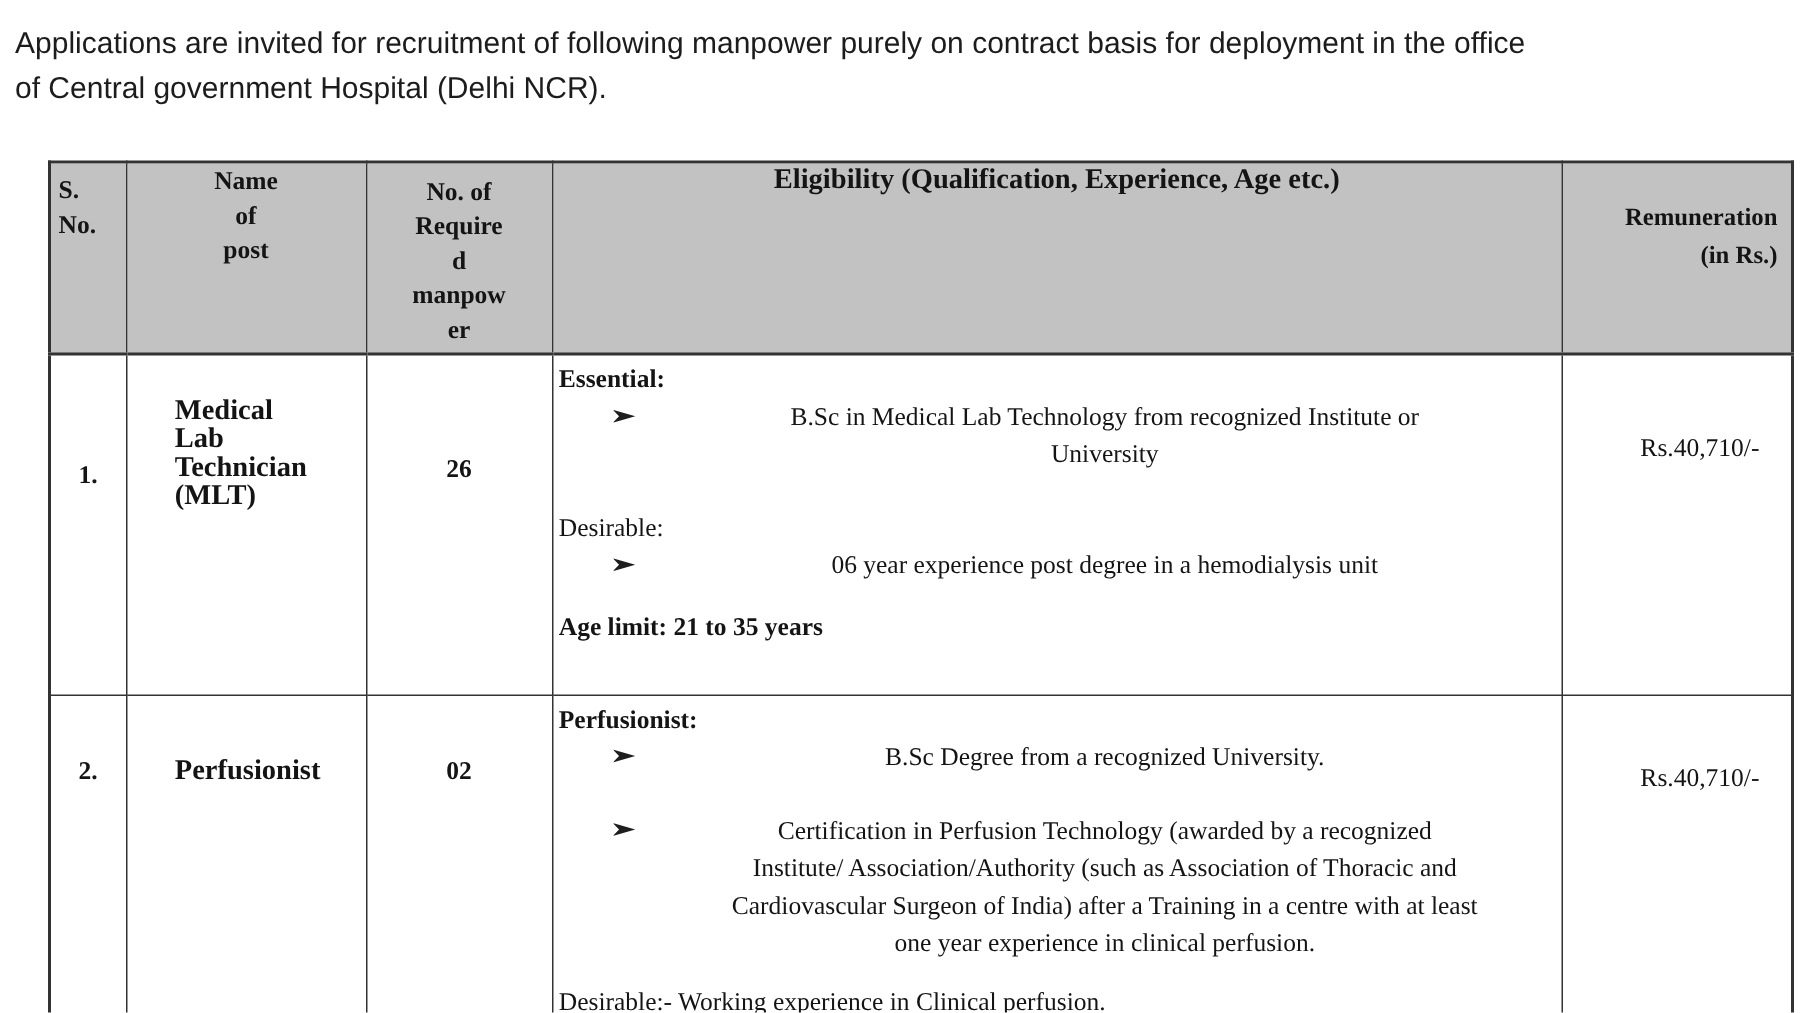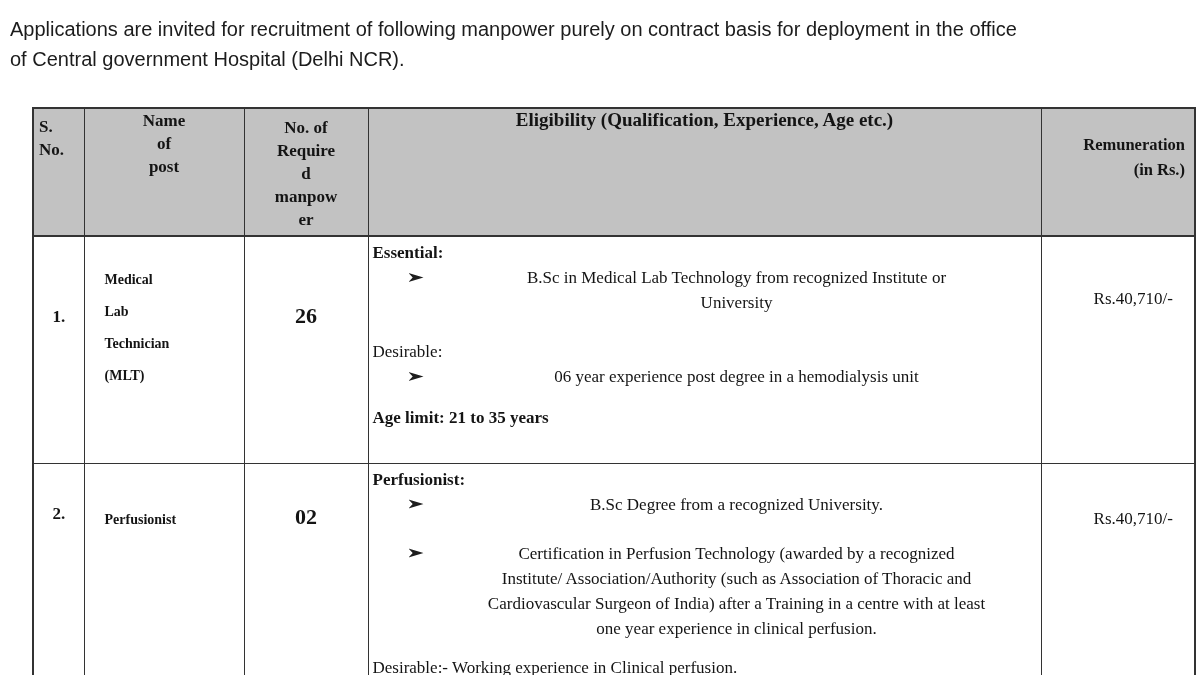--- a/index.html
+++ b/index.html
@@ -35,22 +35,22 @@
   tr.r1  { height: 227px; }
   tr.r2  { height: 260px; }
 
   th.c-sno  { text-align: left;  padding: 6px 0 0 5px;  font-size: 17px; line-height: 23px; }
   th.c-post { text-align: center;    font-size: 17px; line-height: 23px; }
   th.c-man  { text-align: center; padding-top: 7px;     font-size: 17px; line-height: 23px; }
   th.c-elig { text-align: center;    font-size: 19px; }
   th.c-rem  { text-align: right; padding: 23px 9px 16px 0; font-size: 16.5px; line-height: 25px; }
 
   td.sno  { text-align: center; font-weight: bold; font-size: 17px; }
-  td.post { font-weight: bold; font-size: 14px; line-height: 32px; padding-left: 20px; white-space: pre-line; }
-  td.man  { text-align: center; font-weight: bold; font-size: 22px; }
+  td.post { font-weight: bold; font-size: 19px; line-height: 19px; padding-left: 32px; white-space: pre-line; }
+  td.man  { text-align: center; font-weight: bold; font-size: 17px; }
   td.rem  { text-align: center; font-size: 17px; padding-left: 31px; }
   td.elig { font-size: 17px; line-height: 25px; padding: 3px 6px 0 4px; }
 
   .r1 .sno  { padding-top: 70px; }
   .r1 .post { padding-top: 27px; }
   .r1 .man  { padding-top: 66px; }
   .r1 .rem  { padding-top: 52px; }
   .r2 .sno  { padding-top: 40px; }
   .r2 .post { padding-top: 40px; }
   .r2 .man  { padding-top: 40px; }

